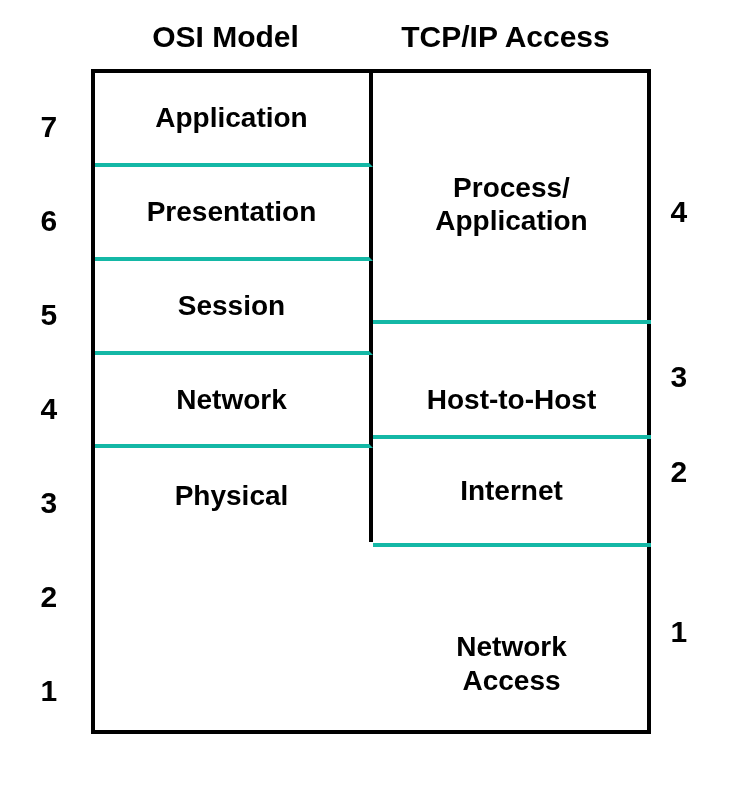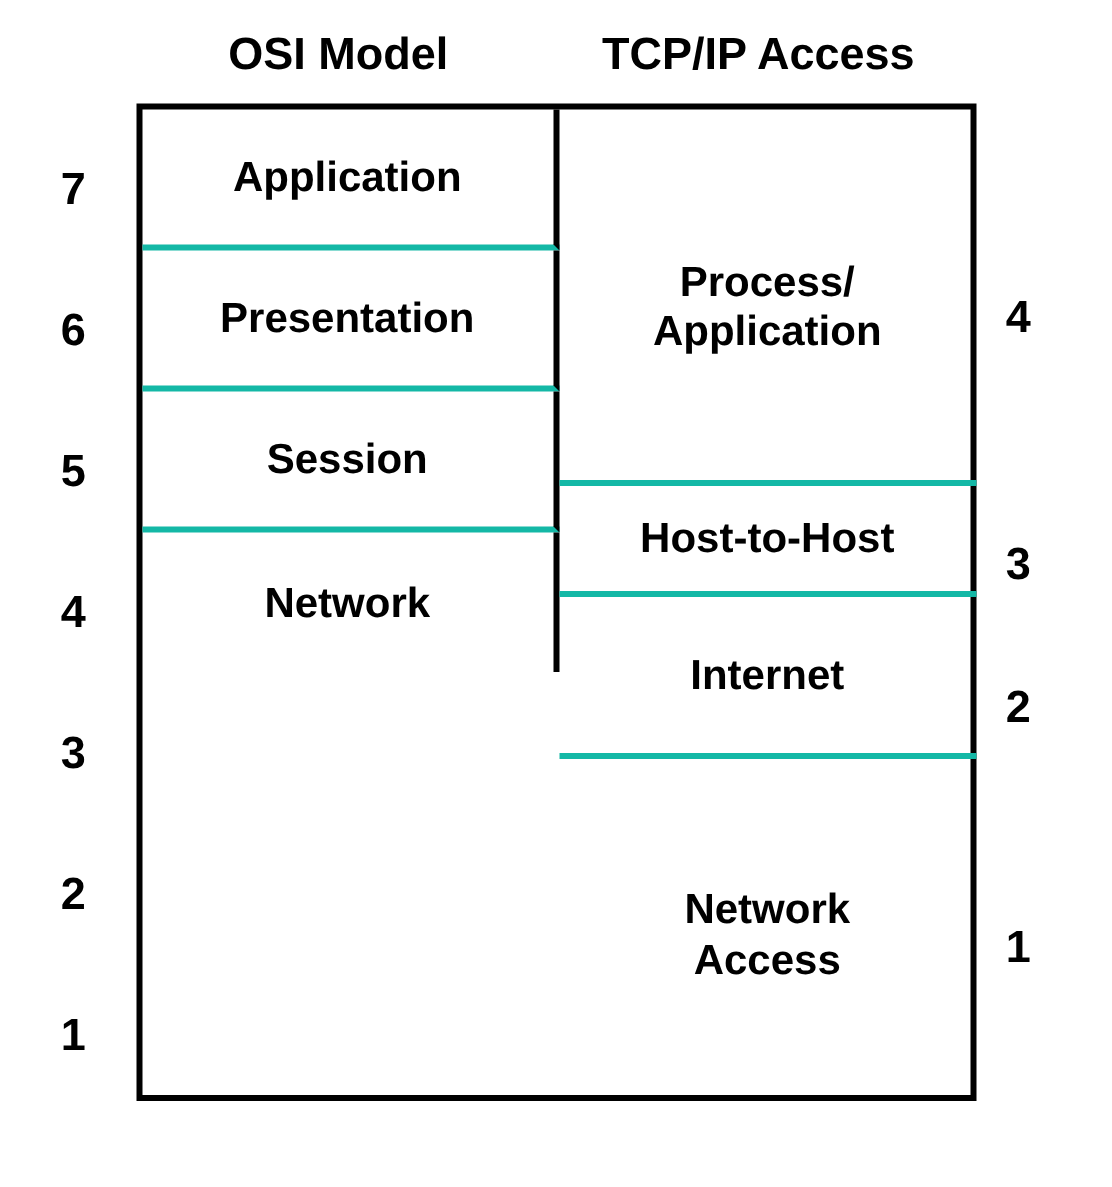--- a/index.html
+++ b/index.html
@@ -72,20 +72,21 @@
     }
     .osi-layer {
       height: 93.85px;
       border-right: 4px solid #000;
     }
     .tcpip-layer-1 {
       height: 234.6px;
     }
     .tcpip-layer-2 {
       height: 74px;
+      margin-top: 41px;
     }
     .tcpip-layer-3 {
       height: 108px;
     }
     .tcpip-layer-4 {
       height: 234.6px;
     }
     .left-numbers {
       position: absolute;
       left: 20px;
@@ -122,20 +123,21 @@
     <div class="num" style="top: 510px;">2</div>
     <div class="num" style="top: 604px;">1</div>
   </div>
 
   <div class="diagram">
     <div class="osi-col">
       <div class="layer osi-layer">Application</div>
       <div class="layer osi-layer">Presentation</div>
       <div class="layer osi-layer">Session</div>
       <div class="layer osi-layer">Network</div>
+      <div class="layer osi-layer">Physical</div>
     </div>
     <div class="tcpip-col">
       <div class="layer tcpip-layer-1">Process/<br>Application</div>
       <div class="layer tcpip-layer-2">Host-to-Host</div>
       <div class="layer tcpip-layer-3">Internet</div>
       <div class="layer tcpip-layer-4">Network<br>Access</div>
     </div>
   </div>
 
   <div class="right-numbers">

